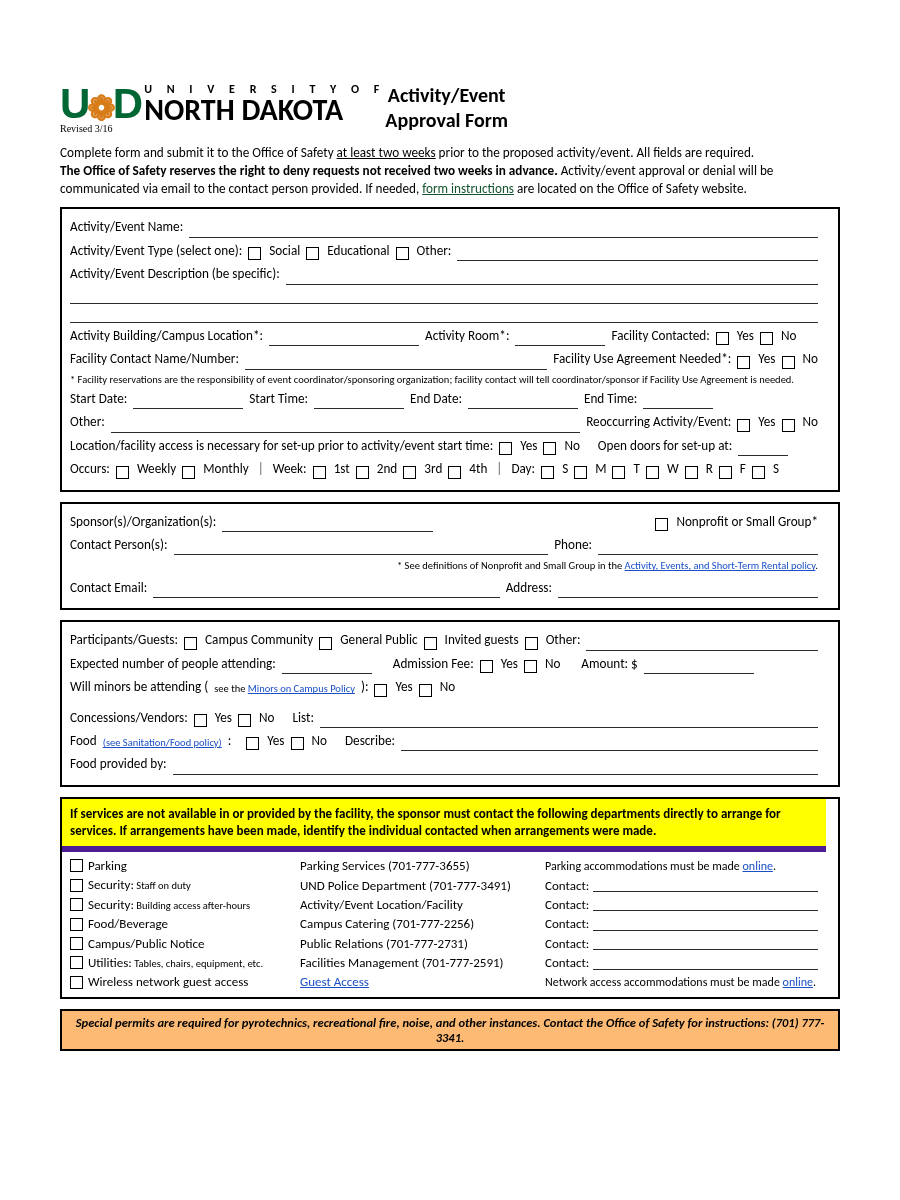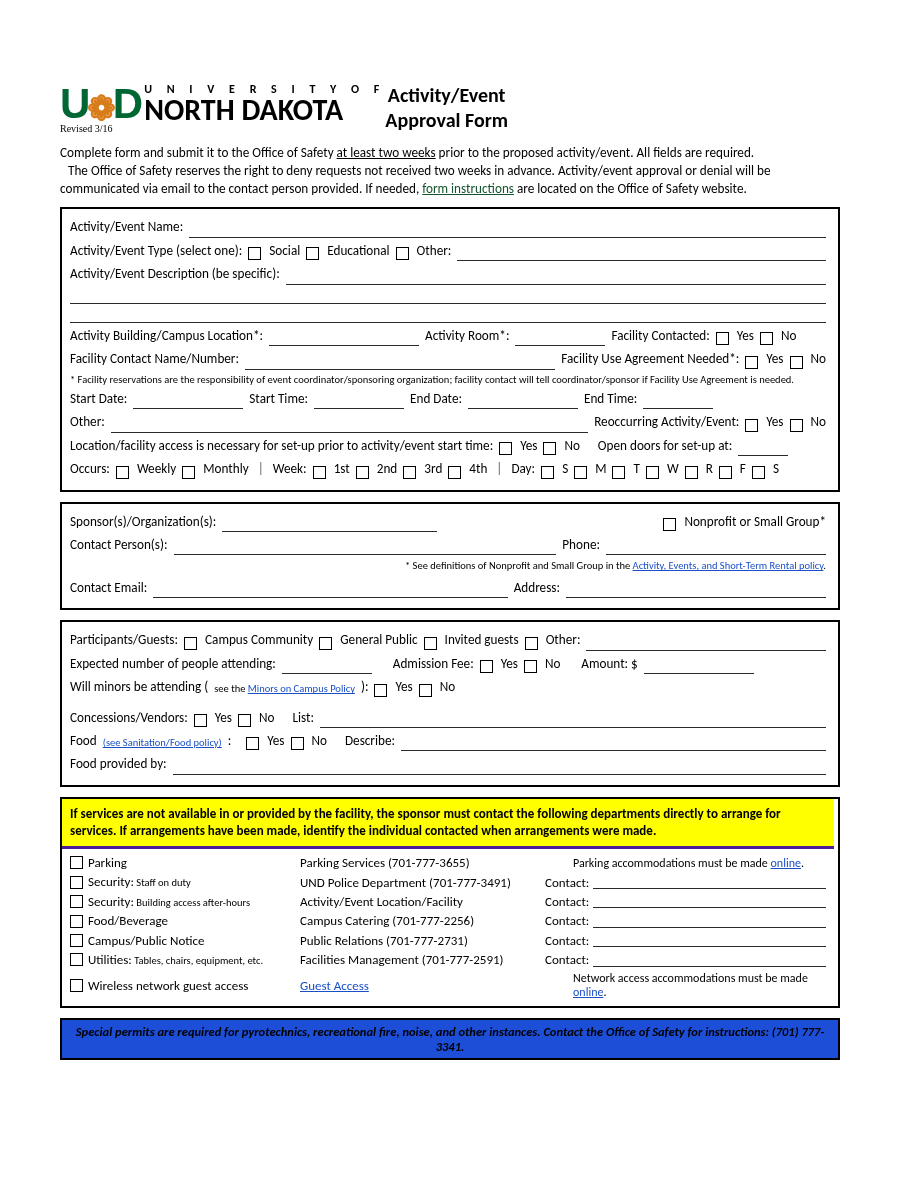--- a/index.html
+++ b/index.html
@@ -32,26 +32,26 @@
   .logo-flame {
     display:inline-block;
     font-size:34px; color:#d87c1a; transform:translateY(2px);
   }
   .logo-text { line-height: 1; }
   .logo-small { font-size: 12px; letter-spacing: 6px; font-weight:600; }
   .logo-big { font-size: 30px; font-weight: 700; letter-spacing: 0px; }
   .title-block { text-align: center; font-weight: 700; font-size: 20px; line-height:1.25; }
   .revised { font-size:10px; font-family: Liberation Serif, serif; margin-top:-2px; }
   .intro { font-size: 13.2px; margin-top:10px; line-height:1.35; }
-  .intro .bold { font-weight:400;margin-left:8px; }
+  .intro .bold { font-weight:700; }
   .intro .link { color:#14532d; text-decoration:underline; }
 
   .box {
     border: 2.5px solid #000;
-    padding: 5px 12px 7px 8px;
+    padding: 5px 20px 7px 8px;
     margin-top: 10px;
     font-size: 13.2px;
   }
   .row { display:flex; flex-wrap:wrap; align-items:flex-end; gap:4px 6px; margin:3px 0; line-height:1.55; }
   .grow { flex:1 1 auto; }
   .blank {
     display:inline-block;
     border-bottom:1px solid #2b2b2b;
     min-width:40px;
     height:14px;
@@ -65,48 +65,48 @@
     position:relative; top:-1px;
     margin-right:2px;
     background:#fff;
   }
   .fine { font-size:10.5px; font-style:normal; }
   .link { color:#1a4fc6; text-decoration:underline; }
   .pipe { color:#666; padding:0 3px; }
 
   .yellow-banner {
     background:#ffff00;
-    border-bottom:3px solid #4c1d95;
+    border-bottom:6px solid #4c1d95;
     margin:-5px -8px 6px -8px;
     padding:6px 8px;
     font-size:13px;
     font-weight:700;
     line-height:1.35;
   }
   .svc-grid {
     display:grid;
     grid-template-columns: 220px 235px 1fr;
     row-gap:4px;
     column-gap:10px;
     font-size:13px;
     align-items:center;
   }
   .svc-sub { font-size:10.5px; }
   .permit-bar {
-    background:#1d4ed8;
+    background:#fdba74;
     border:2.5px solid #000;
     margin-top:10px;
     padding:4px 0;
     font-size:12.5px;
     font-style:italic;
     font-weight:700;
     text-align:center;
   }
   .col-right { text-align:left; display:flex; align-items:center; gap:4px; }
-  .note { font-size:12px;margin-left:28px; }
+  .note { font-size:12px; }
 </style>
 </head>
 <body>
 
 <div class="page">
 
   <div class="header-row">
     <div>
       <div class="logo-block">
         <span class="logo-mark">U<span class="logo-flame">❁</span>D</span>

